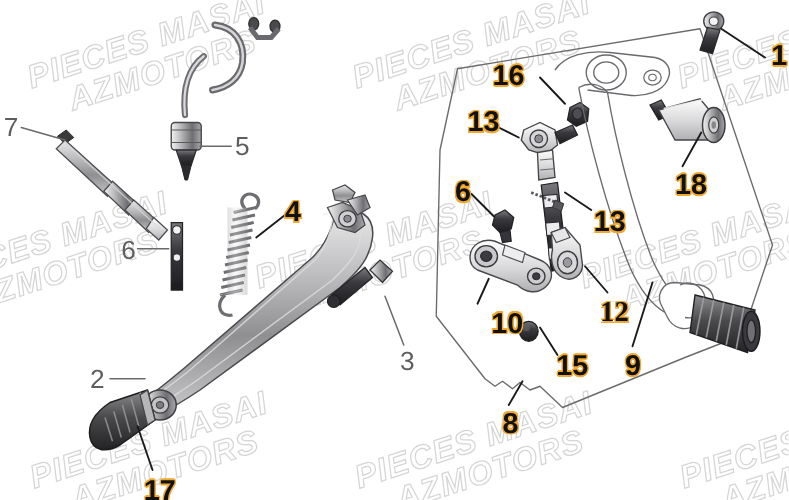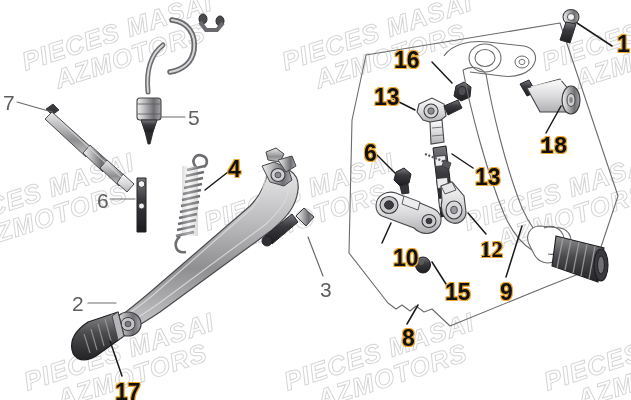--- a/index.html
+++ b/index.html
@@ -364,16 +364,16 @@
       <div class="lbl bold" style="left: 402px; top: 327px;">8</div>
       <div class="lbl bold" style="left: 500px; top: 281px;">9</div>
       <div class="lbl bold" style="left: 373px; top: 247px; margin-left: 20px;">10</div>
       <div class="lbl bold" style="left: 364px; top: 142px;">6</div>
       <div class="lbl bold" style="left: 480px; top: 238px; font-family: Liberation Serif, serif;">12</div>
       <div class="lbl bold" style="left: 374px; top: 86px;">13</div>
       <div class="lbl bold" style="left: 475px; top: 166px;">13</div>
       <div class="lbl bold" style="left: 445px; top: 281px;">15</div>
       <div class="lbl bold" style="left: 394px; top: 49px; text-align: center;">16</div>
       <div class="lbl bold" style="left: 115px; top: 381px;">17</div>
-      <div class="lbl bold" style="left: 540px; top: 136px; font-family: Liberation Mono, monospace;">18</div>
+      <div class="lbl bold" style="left: 540px; top: 136px;">18</div>
     </div>
 
 </div>
 
 </body></html>

